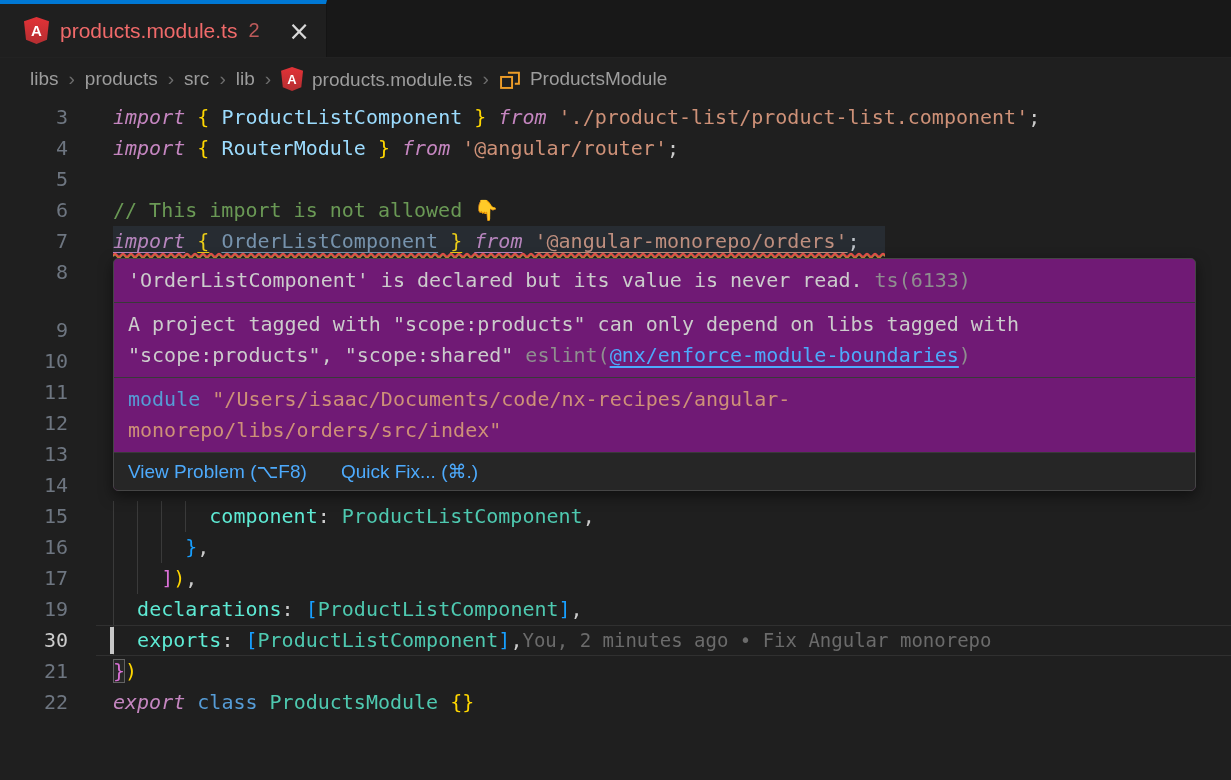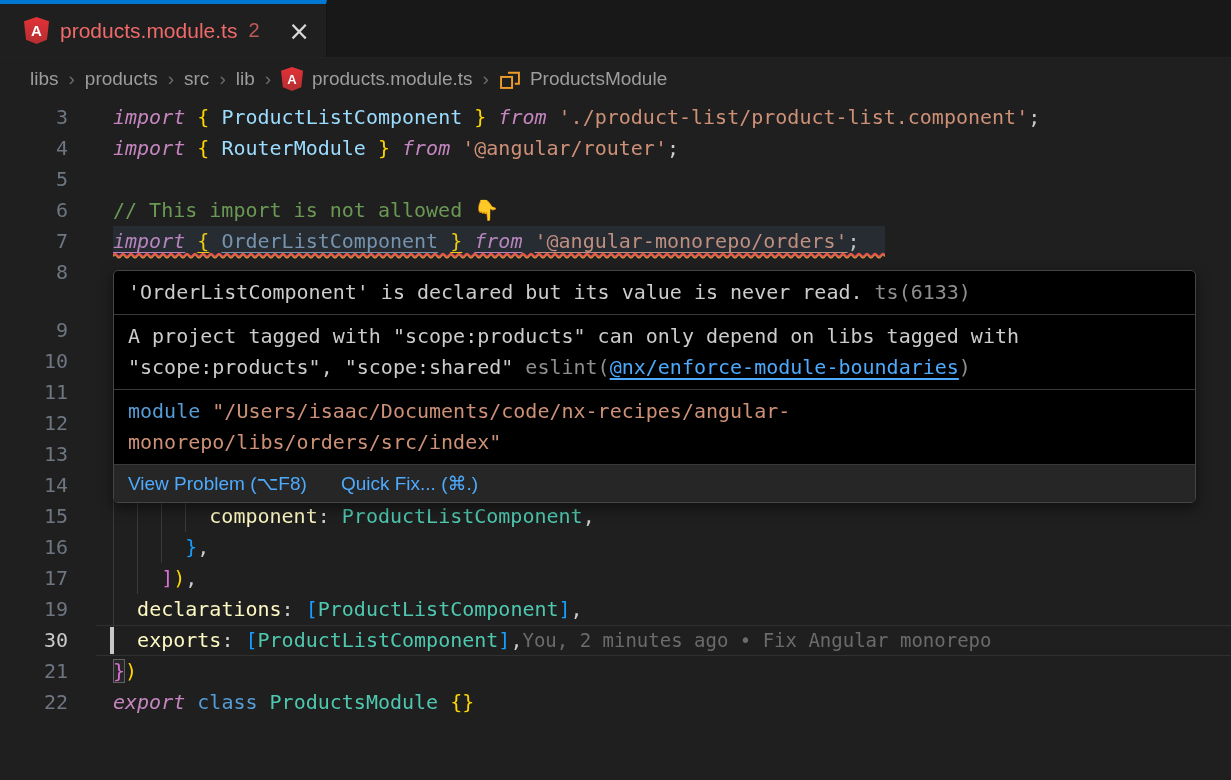--- a/index.html
+++ b/index.html
@@ -16,39 +16,39 @@
 
   .ng-icon { width:25px; height:27px; flex:none;
              background:linear-gradient(180deg,#e23237 0%,#b52e31 100%);
              clip-path:polygon(50% 0,100% 16%,92% 84%,50% 100%,8% 84%,0 16%);
              display:flex; align-items:center; justify-content:center;
              color:#fff; font-weight:bold; font-size:15px; }
 
   
   .breadcrumb { height:42px; display:flex; align-items:center; padding-left:30px;
                 font-size:19px; color:#9d9d9d; background:#1f1f1f; }
-  .crumb { display:flex; align-items:center; gap:9px; cursor:pointer; }
+  .crumb { display:flex; align-items:flex-end; gap:9px; cursor:pointer; }
   .crumb-sep { color:#6e6e6e; margin:0 10px; font-size:19px; }
   .class-icon { width:22px; height:22px; flex:none; }
 
   
   .editor { position:relative; height:680px; padding-top:2px;
             font-family:"DejaVu Sans Mono",monospace; font-size:20px; }
   .code-row { display:flex; height:31px; line-height:31px; position:relative; }
   .row-gap { height:27px; }
   .gutter { width:68px; flex:none; text-align:right; color:#6e7681; font-size:20px; }
   .gutter.active { color:#cccccc; }
   .code { margin-left:45px; position:relative; white-space:pre; color:#ccc; }
 
   .tok-kw   { color:#c586c0;font-style:italic; }
   .tok-kw2  { color:#569cd6; }
   .tok-id   { color:#9cdcfe; }
   .tok-idim { color:#7b96ad; }
   .tok-type { color:#4ec9b0; }
-  .tok-prop { color:#fef9c3; }
+  .tok-prop { color:#5eead4; }
   .tok-str  { color:#ce9178; }
   .tok-strl { color:#ce9178; }
   .tok-com  { color:#6a9955; }
   .tok-b1   { color:#ffd700; }
   .tok-b2   { color:#da70d6; }
   .tok-b3   { color:#179fff; }
   .tok-fg   { color:#cccccc; }
   .tok-emoji{ color:#e8b339; font-family:"DejaVu Sans",sans-serif; }
   .u { text-decoration:underline; text-underline-offset:4px; text-decoration-thickness:1px; }
   .match-box { outline:1px solid #626262; outline-offset:-1px; background:rgba(100,100,100,.12); }
@@ -56,22 +56,22 @@
   .guide { position:absolute; top:0; bottom:0; width:1px; background:#3a3a3a; }
   .hl-line { position:absolute; left:0; top:0; width:772px; height:100%;
              background:rgba(92,134,180,.13); }
   .squig { position:absolute; left:0; bottom:-2px; width:772px; height:8px; }
   .cursor { position:absolute; left:-3px; top:2px; bottom:2px; width:4px; background:#c8c8c8; }
   .current-line { position:absolute; left:96px; right:0; top:0; height:31px;
                   border-top:1px solid #303030; border-bottom:1px solid #303030; pointer-events:none; }
   .blame { color:#6b6b6b; font-size:19px; }
 
   
-  .hover { position:absolute; left:113px; top:170px; width:1083px;
-           background:#000000; border:1px solid #454545; border-radius:5px;
+  .hover { position:absolute; left:113px; top:158px; width:1083px;
+           background:#701a75; border:1px solid #454545; border-radius:5px;
            box-shadow:0 5px 14px rgba(0,0,0,.5); overflow:hidden; z-index:5; font-size:20px; }
   .hover-section { padding:6px 14px; border-bottom:1px solid #393939; }
   .hover-row { line-height:31px; white-space:pre; color:#ccc; }
   .tok-dim  { color:#8f8f8f; }
   .tok-link { color:#4daafc; text-decoration:underline; text-underline-offset:4px; cursor:pointer;text-align:right; }
   .hover-actions { padding:7px 14px; background:#262626; display:flex; gap:34px;
                    font-family:"Liberation Sans",sans-serif; font-size:19px;align-items:center; }
   .hover-action { color:#4daafc; cursor:pointer; }
 </style>
 </head>

